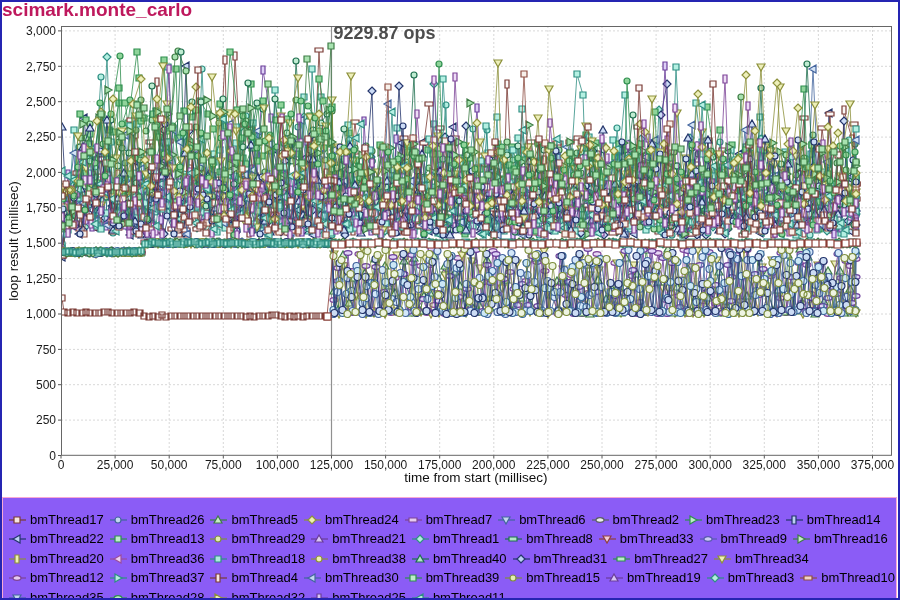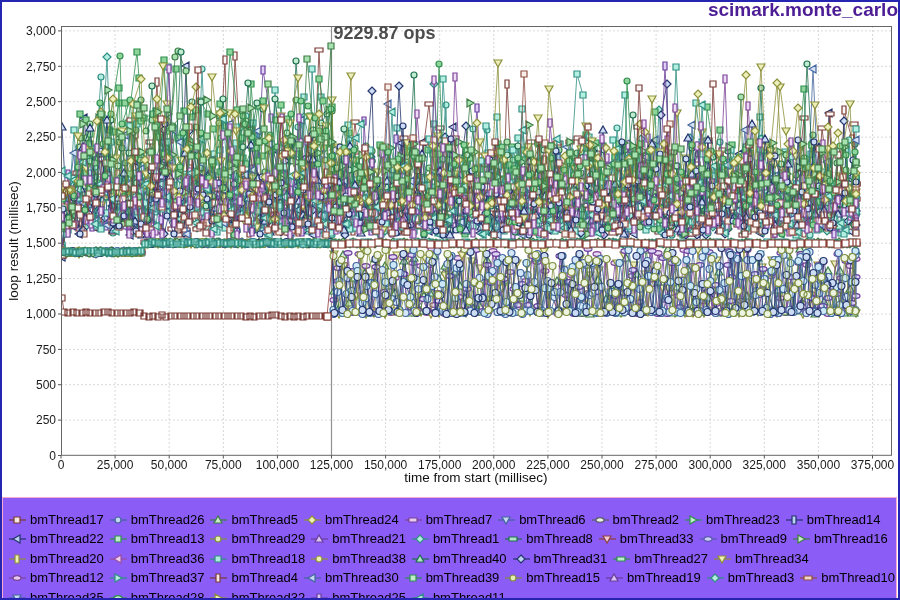--- a/index.html
+++ b/index.html
@@ -1,17 +1,17 @@
 <!DOCTYPE html>
 <html><head><meta charset="utf-8"><style>
 html,body{margin:0;padding:0;background:#fff}
 #c{position:relative;width:896px;height:596px;border:2px solid #2525b2;background:#fff;
    font-family:"Liberation Sans",sans-serif;overflow:hidden}
-#title{position:absolute;left:0;top:-3px;width:896px;text-align:right;font-size:19px;
-   font-weight:bold;color:#4c1d95}
+#title{position:absolute;left:0;top:-3px;width:896px;text-align:left;font-size:19px;
+   font-weight:bold;color:#be185d}
 #sub{position:absolute;left:331.5px;top:21px;font-size:18px;font-weight:bold;color:#4d4d4d}
 #legend{position:absolute;left:0px;top:495px;width:893px;height:97px;border:1px solid #f9a8d4;
    background:#8b5cf6;padding-top:11px}
 .lrow{height:19.4px;line-height:19.4px;padding-left:6px;white-space:nowrap}
 .li{display:inline-block;font-size:13px;color:#000;margin-right:6px}
 .li svg{vertical-align:-1px}
 </style></head><body>
 <div id="c">
 <svg width="900" height="600" style="position:absolute;left:-2px;top:-2px">
       <defs>

